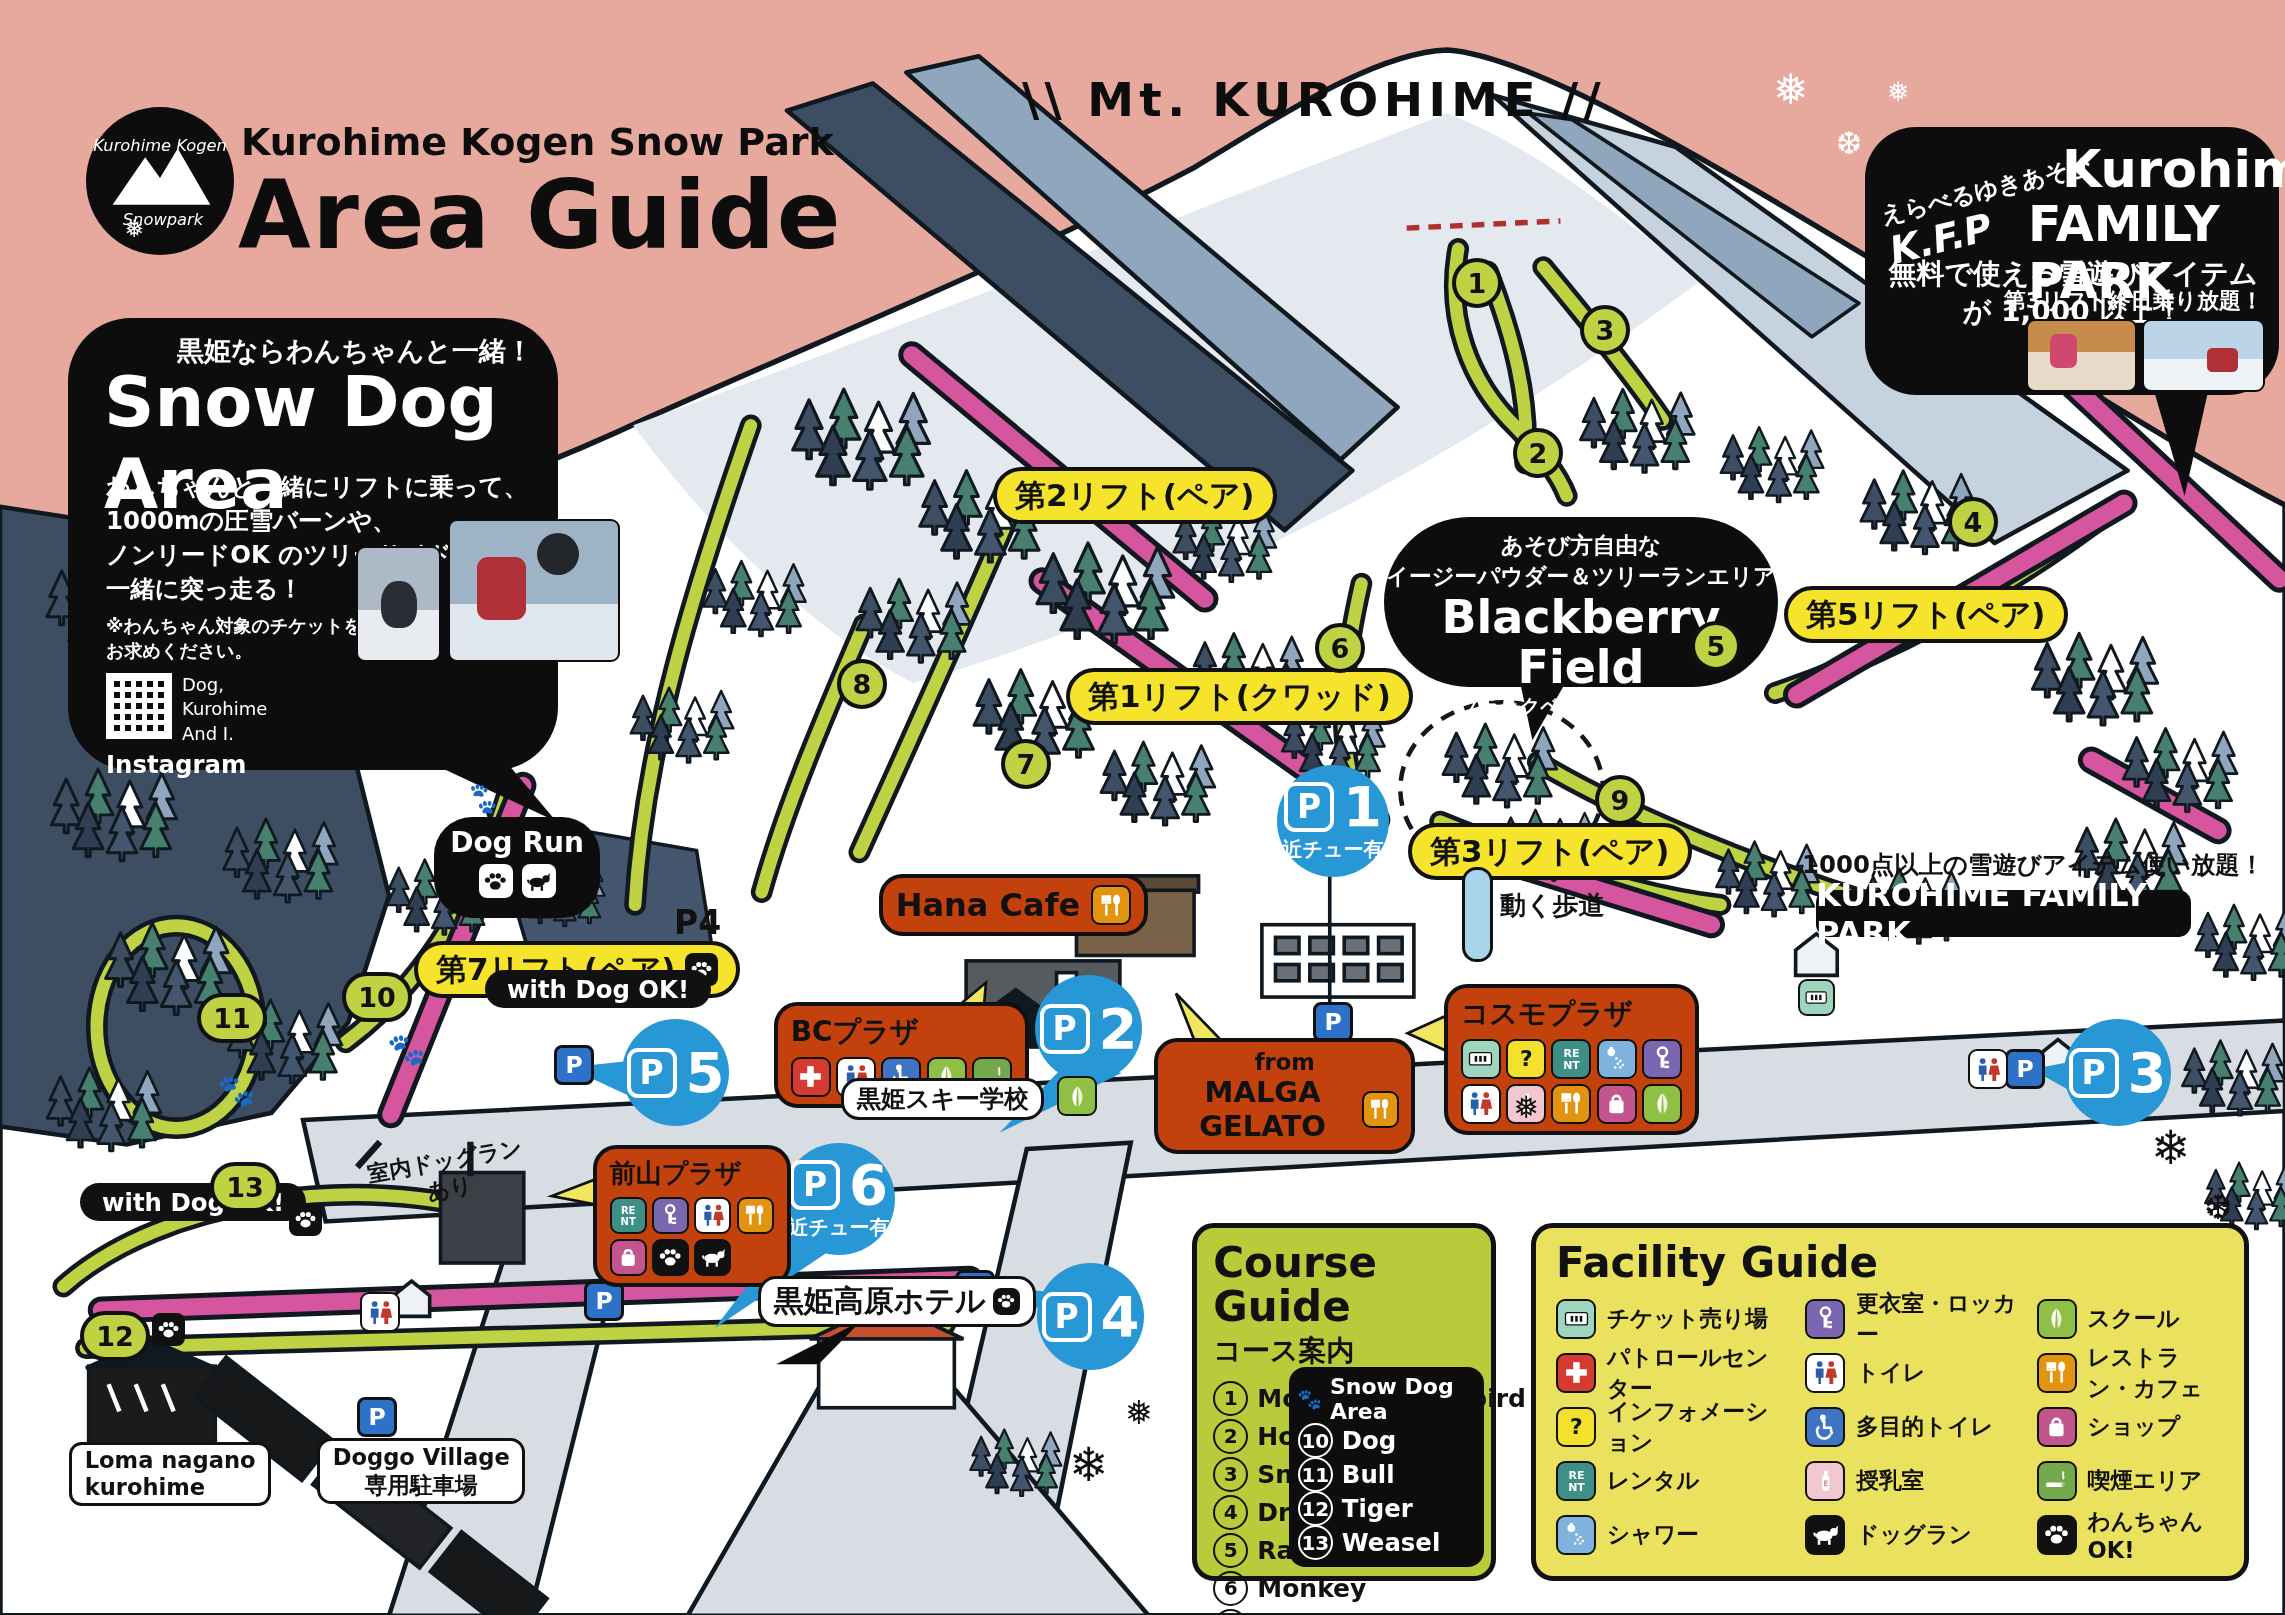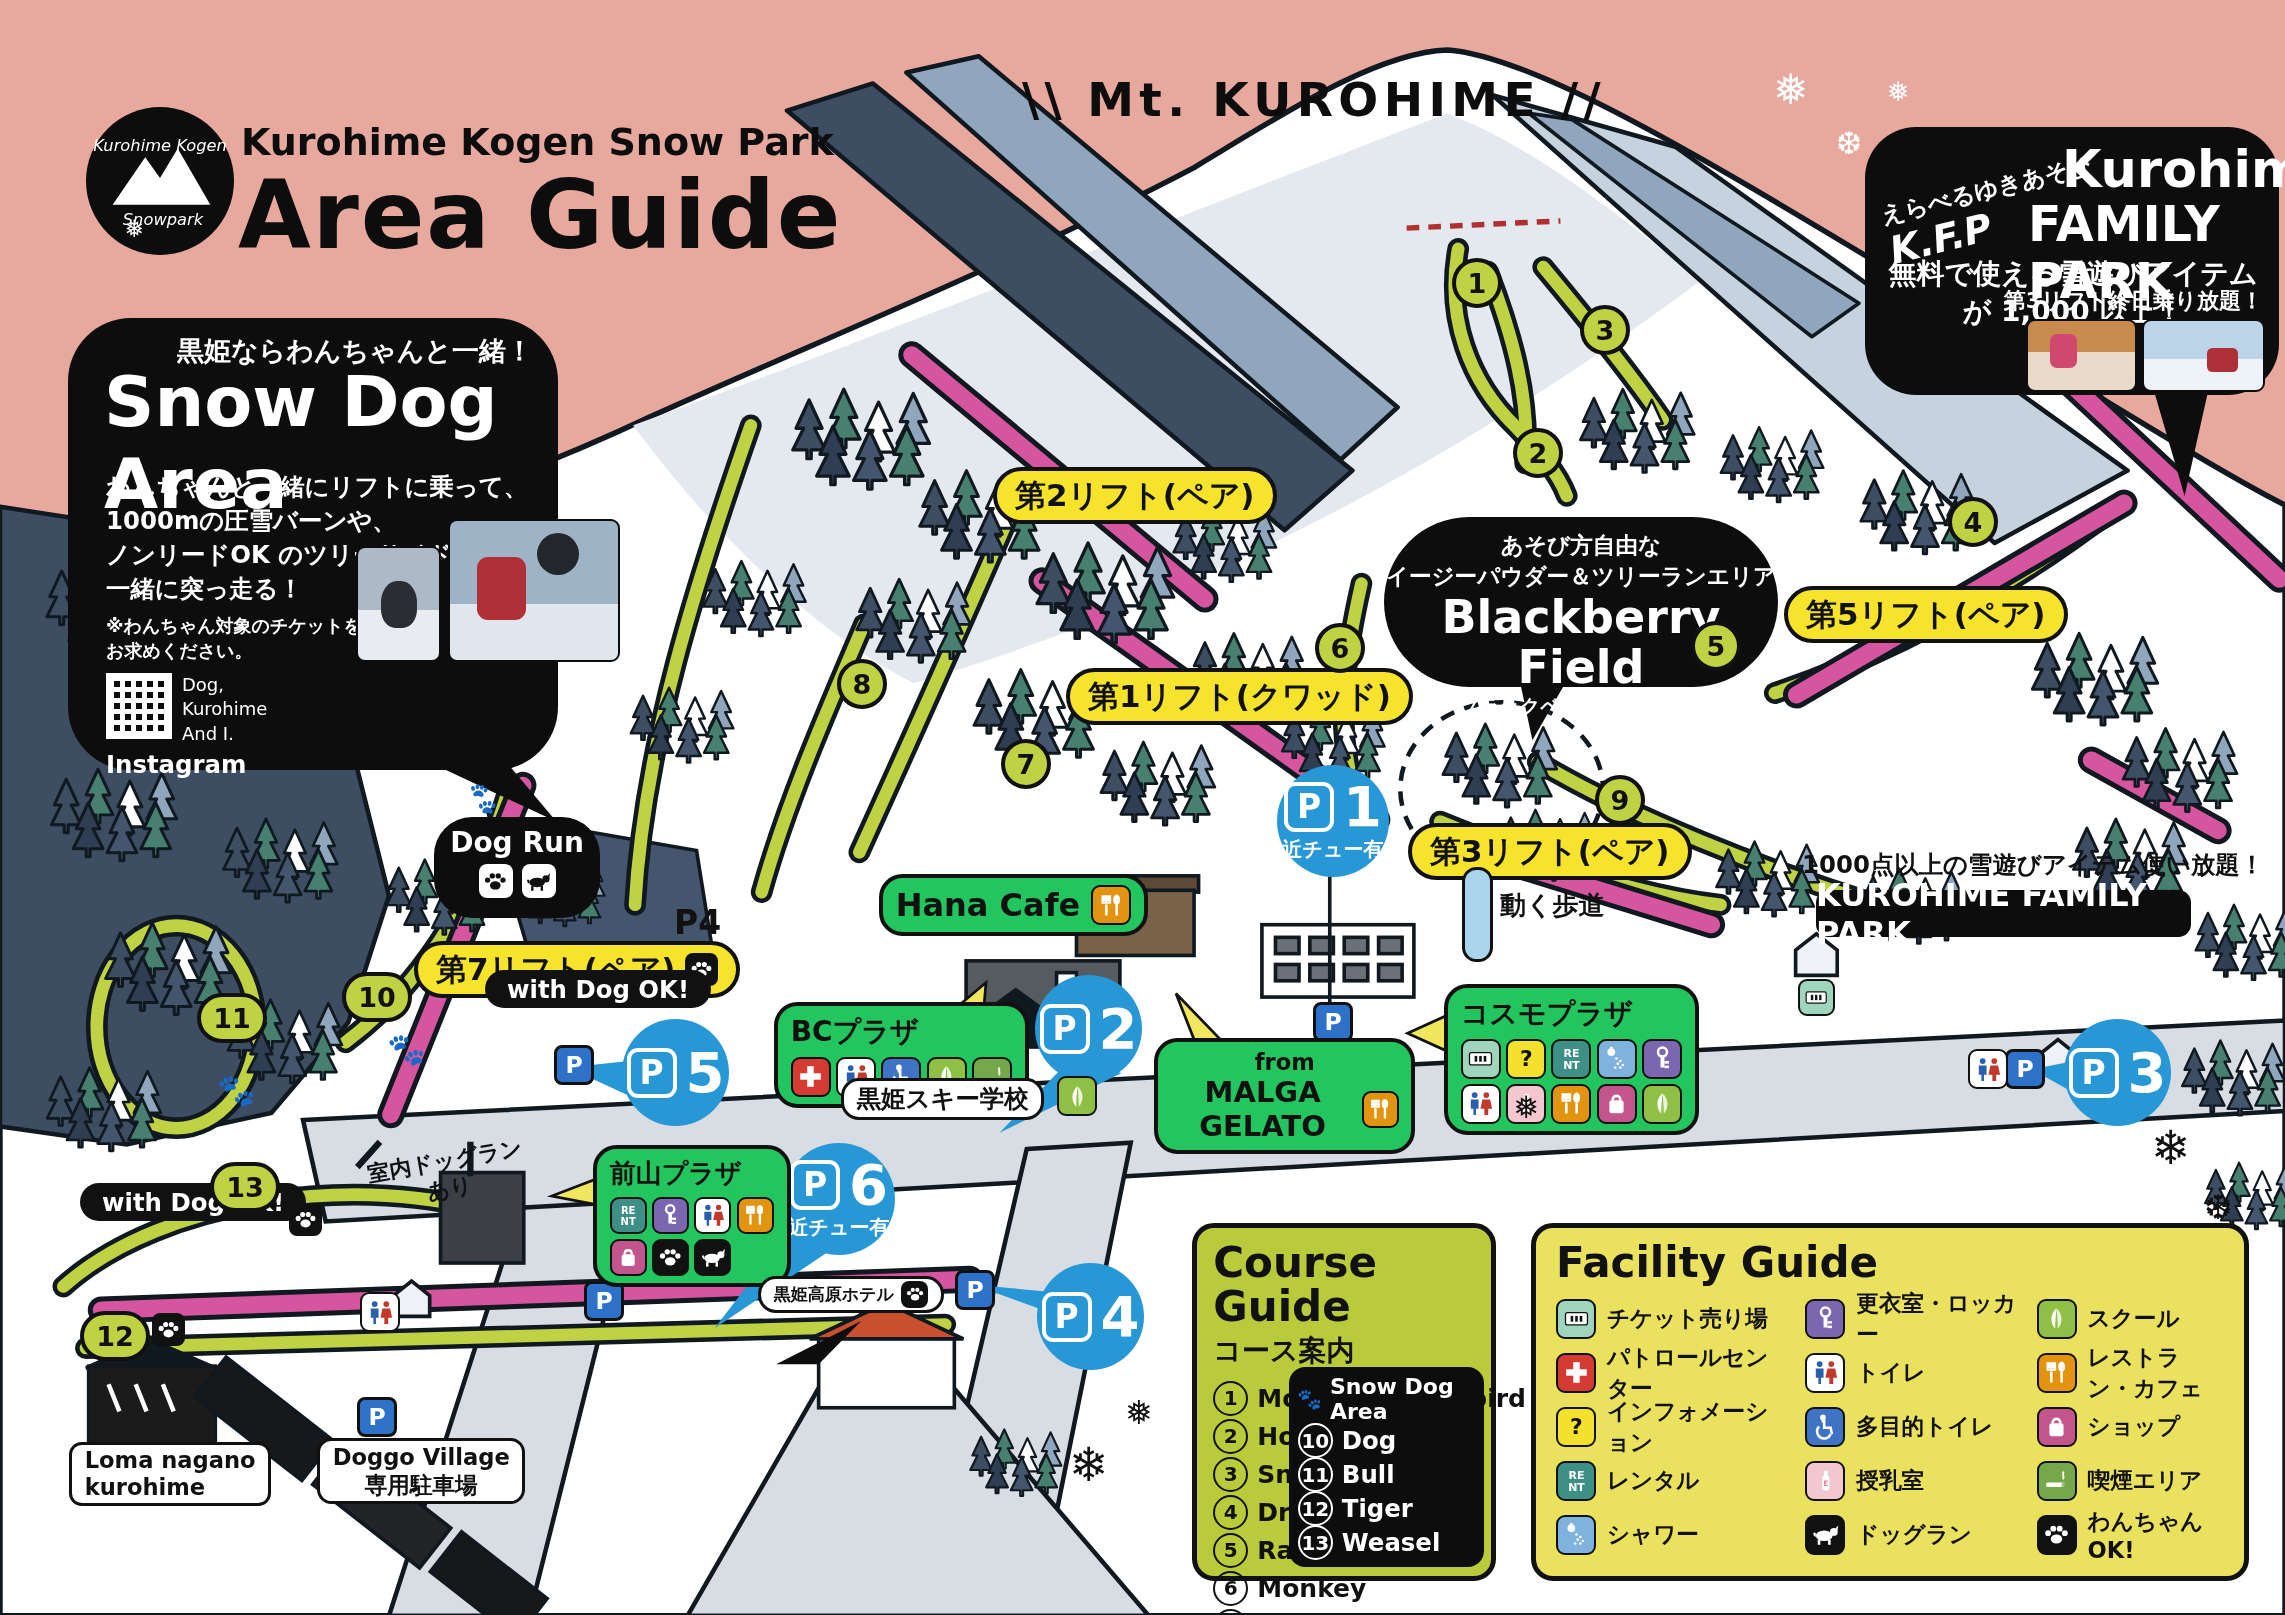--- a/index.html
+++ b/index.html
@@ -4,21 +4,21 @@
 <style>
   html,body{margin:0;padding:0;background:#fff;font-family:"DejaVu Sans",sans-serif;}
   #stage{position:relative;width:2285px;height:1616px;overflow:hidden;background:#e7a89e;}
   .abs{position:absolute;}
   .b{font-weight:bold;}
   svg.base{position:absolute;left:0;top:0;}
   
   .pill-y{background:#f6e42c;border:4.5px solid #111;border-radius:904px;padding:3.6px 18px;
           font-weight:bold;font-size:31px;color:#111;display:flex;align-items:center;gap:9px;white-space:nowrap;}
   .pill-k{background:#111;color:#fff;border-radius:904px;padding:4.5px 22px;font-weight:bold;font-size:24.4px;white-space:nowrap;}
-  .bub-y{background:#22c55e;border:4.5px solid #111;border-radius:23.5px;padding:7.2px 12.7px;color:#111;}
+  .bub-y{background:#c2410c;border:4.5px solid #111;border-radius:23.5px;padding:7.2px 12.7px;color:#111;}
   .bub-w{background:#fff;border:3.6px solid #111;border-radius:18px;padding:1.8px 12.7px;font-weight:bold;color:#111;
          display:flex;align-items:center;gap:7.2px;white-space:nowrap;}
   .bub-k{background:#0d0d0d;color:#fff;border-radius:36px;}
   .bub-title{font-weight:bold;font-size:28px;}
   .icon-row{display:flex;gap:5.4px;margin-top:5.4px;}
   
   .num{width:42px;height:42px;border-radius:50%;background:#bfd243;border:4.5px solid #111;display:flex;
        align-items:center;justify-content:center;font-weight:bold;font-size:27px;color:#111;}
   .num.wide{width:62px;border-radius:25px;}
   
@@ -632,21 +632,21 @@
           </svg>
         </span>
     <span class="fic sm" style="background:#111;color:#fff;">
           <svg viewBox="0 0 48 48">
             <use href="#sym-dog"></use>
           </svg>
         </span>
   </div>
 </div>
 
-<div class="abs bub-w" style="left:758px;top:1276px;font-size:17px;">
+<div class="abs bub-w" style="left:758px;top:1276px;font-size:30px;">
   <span>黒姫高原ホテル</span>
   <span class="ksq" style="width:27px;height:27px;">
     <svg viewBox="0 0 48 48">
           <use href="#sym-paw"></use>
         </svg>
       </span>
 </div>
 
 <div class="abs" style="left:1462px;top:867px;width:25px;height:89px;background:#aad4ec;border:3.6px solid #111;border-radius:14.5px;"></div>
 <div class="abs b" style="left:1500px;top:888px;font-size:26px;color:#111;">動く歩道</div>

